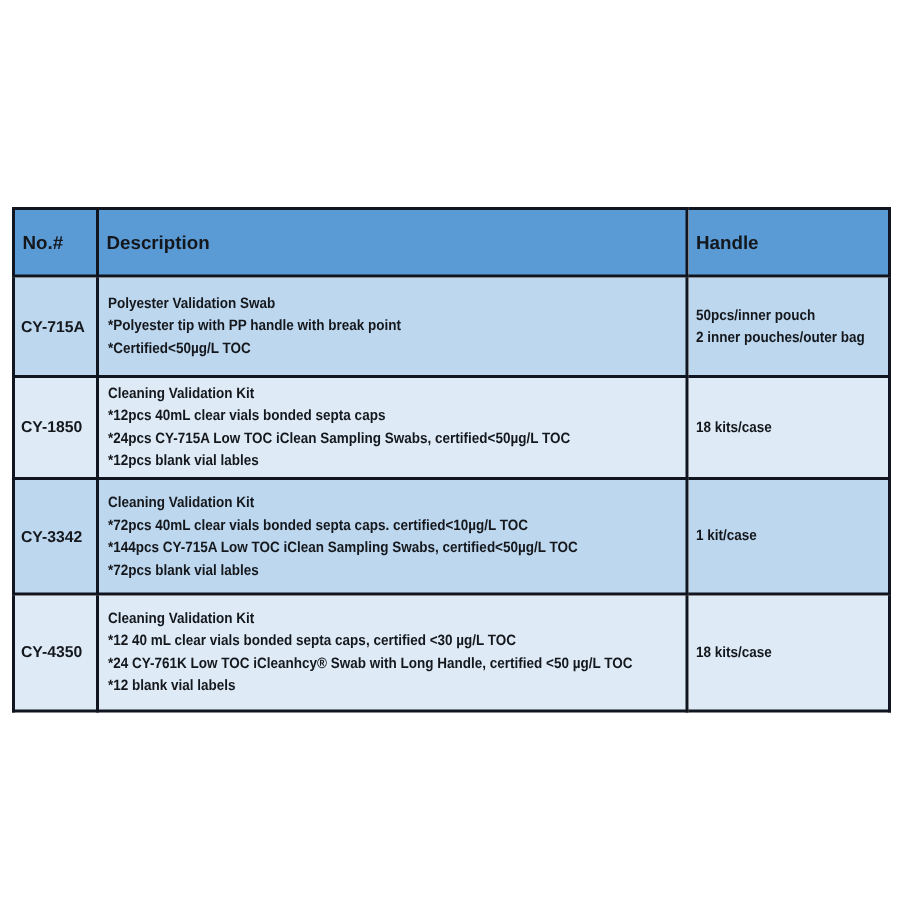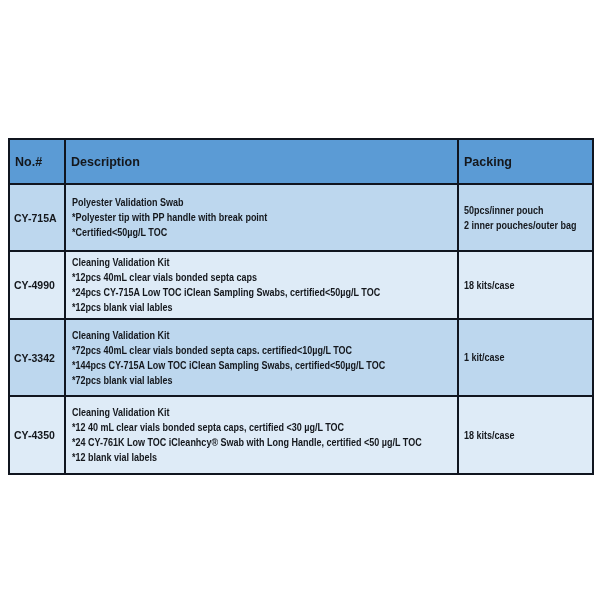--- a/index.html
+++ b/index.html
@@ -56,38 +56,38 @@
 <table class="product-table">
   <colgroup>
     <col style="width:56px">
     <col style="width:393px">
     <col style="width:135px">
   </colgroup>
   <thead>
     <tr>
       <th>No.#</th>
       <th>Description</th>
-      <th>Packing</th>
+      <th>Handle</th>
     </tr>
   </thead>
   <tbody>
     <tr class="alt1" style="height:67px">
       <td class="no-cell">CY-715A</td>
       <td class="desc-cell">
         <div class="line">Polyester Validation Swab</div>
         <div class="line">*Polyester tip with PP handle with break point</div>
         <div class="line">*Certified&lt;50µg/L TOC</div>
       </td>
       <td class="pack-cell">
         <div class="line">50pcs/inner pouch</div>
         <div class="line">2 inner pouches/outer bag</div>
       </td>
     </tr>
     <tr class="alt2" style="height:68px">
-      <td class="no-cell">CY-4990</td>
+      <td class="no-cell">CY-1850</td>
       <td class="desc-cell">
         <div class="line">Cleaning Validation Kit</div>
         <div class="line">*12pcs 40mL clear vials bonded septa caps</div>
         <div class="line">*24pcs CY-715A Low TOC iClean Sampling Swabs, certified&lt;50µg/L TOC</div>
         <div class="line">*12pcs blank vial lables</div>
       </td>
       <td class="pack-cell">
         <div class="line">18 kits/case</div>
       </td>
     </tr>

